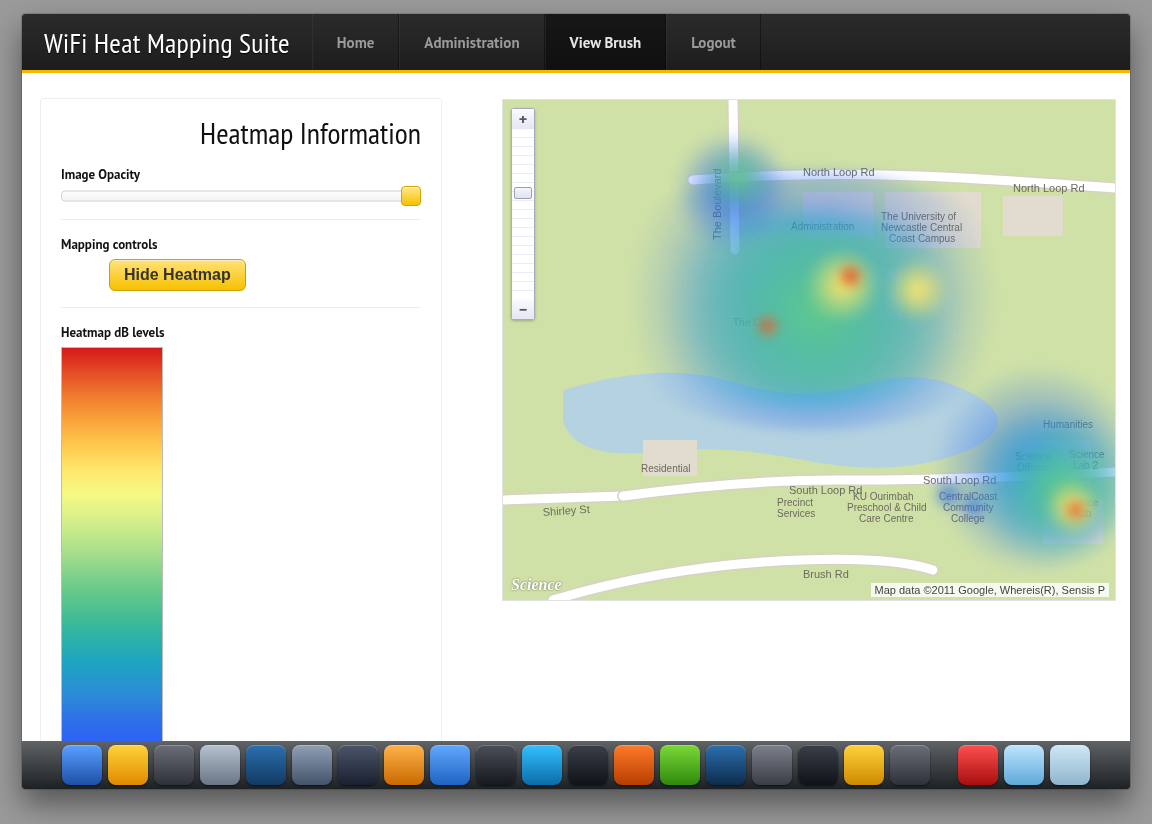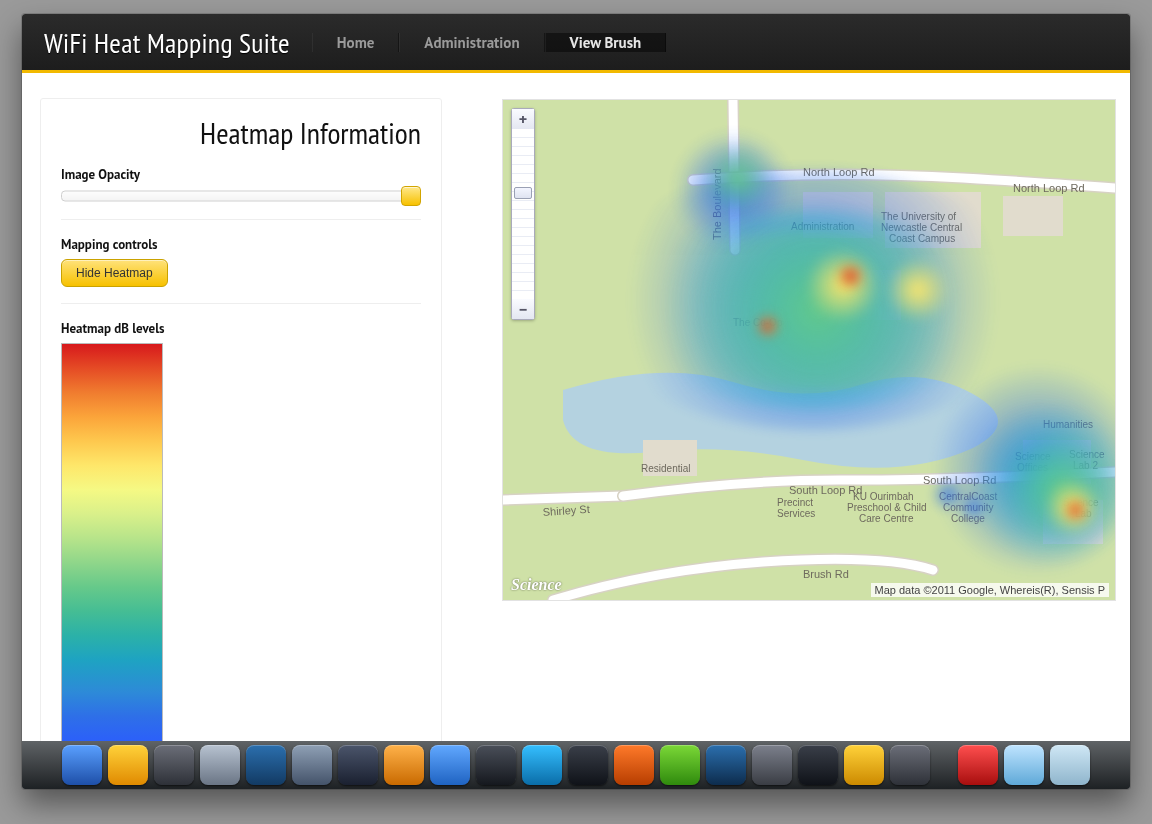--- a/index.html
+++ b/index.html
@@ -2,43 +2,43 @@
 <html><head>
 <meta charset="utf-8">
 <style>
   html,body{margin:0;padding:0;background:#9a9a9a;font-family:"PT Sans","Helvetica Neue",Arial,sans-serif;}
   .stage{width:1152px;height:824px;position:relative;overflow:hidden;}
   .card{position:absolute;left:22px;top:14px;width:1108px;height:775px;background:#fff;
         border-radius:3px;box-shadow:0 15px 30px rgba(0,0,0,.45),0 0 0 1px rgba(0,0,0,.15);overflow:hidden;}
   
   .topbar{height:56px;background:linear-gradient(#2b2b2b,#1d1d1d);display:flex;align-items:center;border-bottom:3px solid #f2b900;}
   .brand{color:#fff;font-weight:400;font-size:28px;padding:0 22px;font-family:"PT Sans Narrow",Arial Narrow,Arial,sans-serif;letter-spacing:.3px;text-shadow:0 1px 1px #000;}
-  .nav{display:flex;height:100%;align-items:center;}
+  .nav{display:flex;height:100%;}
   .nav a{display:flex;align-items:center;padding:0 24px;color:#9a9a9a;text-decoration:none;font-size:15px;
          border-left:1px solid rgba(255,255,255,.06);border-right:1px solid rgba(0,0,0,.4);font-weight:700;}
   .nav a.active{background:rgba(0,0,0,.45);color:#e6e6e6;}
   
   .body{position:absolute;top:59px;left:0;right:0;bottom:0;}
   .sidebar{position:absolute;left:18px;top:25px;width:360px;border:1px solid #eee;border-radius:3px;padding:10px 20px 20px;}
   .sidebar h1{font-family:"PT Sans Narrow",Arial Narrow,Arial,sans-serif;font-weight:400;font-size:30px;margin:4px 0 14px;text-align:right;color:#111;}
   .sect-label{font-size:13px;font-weight:700;color:#111;margin:6px 0 6px;display:block;}
   .hr{border:0;border-top:1px solid #eee;margin:16px 0;}
   .opacity-val{font-size:14px;font-weight:700;text-align:right;margin-top:4px;}
   
   .slider{position:relative;height:14px;}
   .slider-track{position:absolute;left:0;right:0;top:50%;transform:translateY(-50%);
     height:9px;border:1px solid #cfcfcf;border-radius:4px;
     background:linear-gradient(#fdfdfd,#f4f4f4);}
   .slider-thumb{position:absolute;right:0;top:50%;transform:translate(0,-50%);
     width:18px;height:18px;border:1px solid #d2a500;border-radius:4px;
     background:linear-gradient(#ffe88a,#f7c100);box-shadow:inset 0 1px 0 rgba(255,255,255,.6);}
   
   .btn{display:inline-block;border:1px solid #caa200;border-radius:6px;
-    background:linear-gradient(#ffe27a,#f7c100);color:#333;font-weight:400;font-size:12px;
-    padding:6px 14px;cursor:pointer;box-shadow:inset 0 1px 0 rgba(255,255,255,.5);}
+    background:linear-gradient(#ffe27a,#f7c100);color:#333;font-weight:700;font-size:16px;
+    padding:6px 14px;cursor:pointer;box-shadow:inset 0 1px 0 rgba(255,255,255,.5);margin-left:48px;}
   
   .legend{width:100px;height:405px;border:1px solid #bbb;margin-top:4px;
     background:linear-gradient(to bottom,
       #d7191c 0%, #e54b25 6%, #f07c2f 12%, #fba43a 18%, #fec84e 24%,
       #fee76a 30%, #f5f984 36%, #d9f08a 42%, #b7e48a 48%, #8fd68a 54%,
       #66c98a 60%, #45bd94 66%, #2bb1a8 72%, #1ea3c2 78%, #2d8ad8 86%,
       #2e6fe8 92%, #2b5bff 100%);}
   
   .map{position:absolute;left:480px;top:26px;width:612px;height:500px;border:1px solid #e2e2e2;
        background:#efeadb;overflow:hidden;}
@@ -78,20 +78,21 @@
 
 <div class="stage">
   <div class="card">
 
     <div class="topbar">
       <div class="brand">WiFi Heat Mapping Suite</div>
       <div class="nav">
         <a href="#">Home</a>
         <a href="#">Administration</a>
         <a href="#" class="active">View Brush</a>
+        <a href="#">Logout</a>
       </div>
     </div>
 
     <div class="body">
 
       <div class="sidebar">
         <h1>Heatmap Information</h1>
 
         <span class="sect-label">Image Opacity</span>
         <div class="slider">

